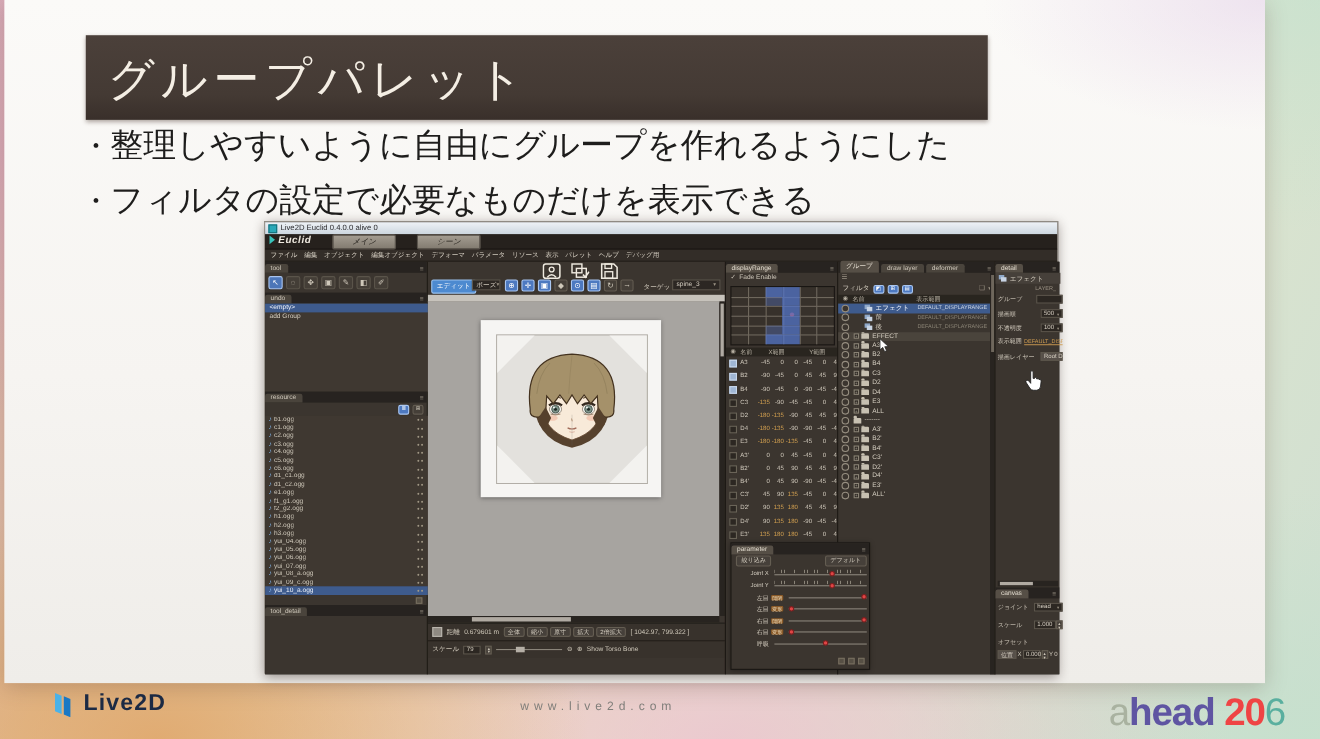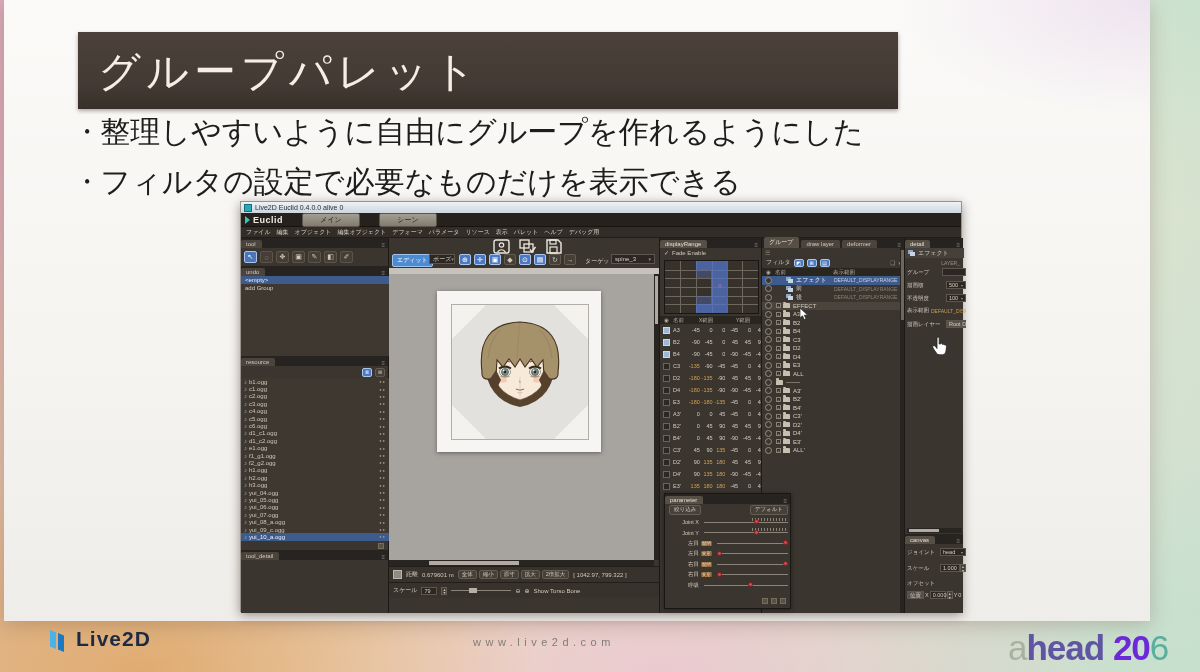--- a/index.html
+++ b/index.html
@@ -31,21 +31,21 @@
 
   
   #app{position:absolute;left:240px;top:201px;width:722px;height:411px;background:#332d28;
     border:1px solid #98938c;box-shadow:0 3px 10px rgba(40,25,20,.45);box-sizing:border-box;}
   .titlebar{position:absolute;left:0;top:0;width:100%;height:11px;
     background:linear-gradient(180deg,#eef2f6,#ccd6df);display:flex;align-items:center;gap:3px;
     padding-left:3px;box-sizing:border-box;}
   .titlebar .appico{width:6px;height:6px;background:#2aa8b8;border:1px solid #15707c;}
   .titlebar .ttext{font-size:7px;color:#2d2d30;white-space:nowrap;}
   .euclid-bar{position:absolute;left:0;top:11px;width:100%;height:14px;background:#26211d;
-    display:flex;align-items:center;gap:19px;padding-left:4px;box-sizing:border-box;border-bottom:1px solid #17130f;}
+    display:flex;align-items:flex-start;gap:19px;padding-left:4px;box-sizing:border-box;border-bottom:1px solid #17130f;font-style:italic;}
   .euclid-logo{display:flex;align-items:center;gap:3px;}
   .euclid-wing{width:0;height:0;border-left:5px solid #38c4bc;border-top:4px solid transparent;border-bottom:4px solid transparent;}
   .euclid-text{font-size:9px;font-weight:bold;color:#efeae0;letter-spacing:.5px;}
   .hdr-tab{min-width:40px;text-align:center;background:linear-gradient(180deg,#a49d92,#827b70);
     color:#211d18;font-size:7px;padding:1px 8px;border-radius:2px;border:1px solid #5c564e;}
   .menubar{position:absolute;left:0;top:25px;width:100%;height:11px;background:#332d28;display:flex;
     align-items:center;gap:6px;padding-left:5px;box-sizing:border-box;border-bottom:1px solid #201c18;}
   .menu-item{font-size:6px;color:#d8d1c5;white-space:nowrap;}
   #content{position:absolute;left:0;top:36px;width:722px;height:375px;background:#2a2521;}
 
@@ -157,21 +157,21 @@
   
   .cursor{position:absolute;z-index:20;}
 
   
   .footer-logo{position:absolute;left:46px;top:626px;display:flex;align-items:center;gap:6px;}
   .l2d-text{font-size:21px;font-weight:bold;color:#1c2a44;letter-spacing:1px;}
   .footer-url{position:absolute;left:473px;top:636px;font-size:11px;letter-spacing:4.5px;color:#7f7e7a;}
   .alive{position:absolute;left:1008px;top:628px;font-size:35px;letter-spacing:-1px;white-space:nowrap;}
   .alive .a{color:#a9b2a0;font-weight:normal;}
   .alive .live{color:#5f55a2;font-weight:bold;}
-  .alive .y20{color:#6d28d9;font-weight:bold;}
+  .alive .y20{color:#ef4444;font-weight:bold;}
   .alive .y16{color:#5aaf9f;font-weight:normal;}
 </style>
 </head>
 <body>
 
 <div id="slide">
   <div class="white-area"></div>
 
   <div class="banner">
     <div class="banner-title">グループパレット</div>

